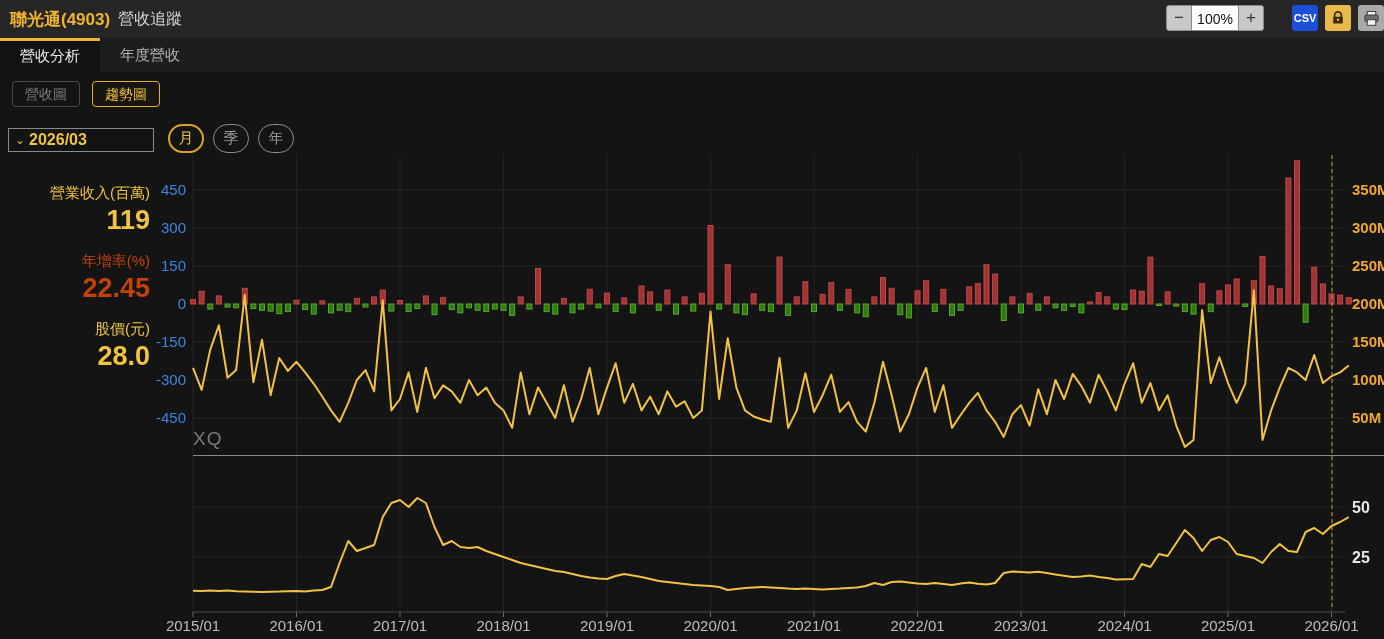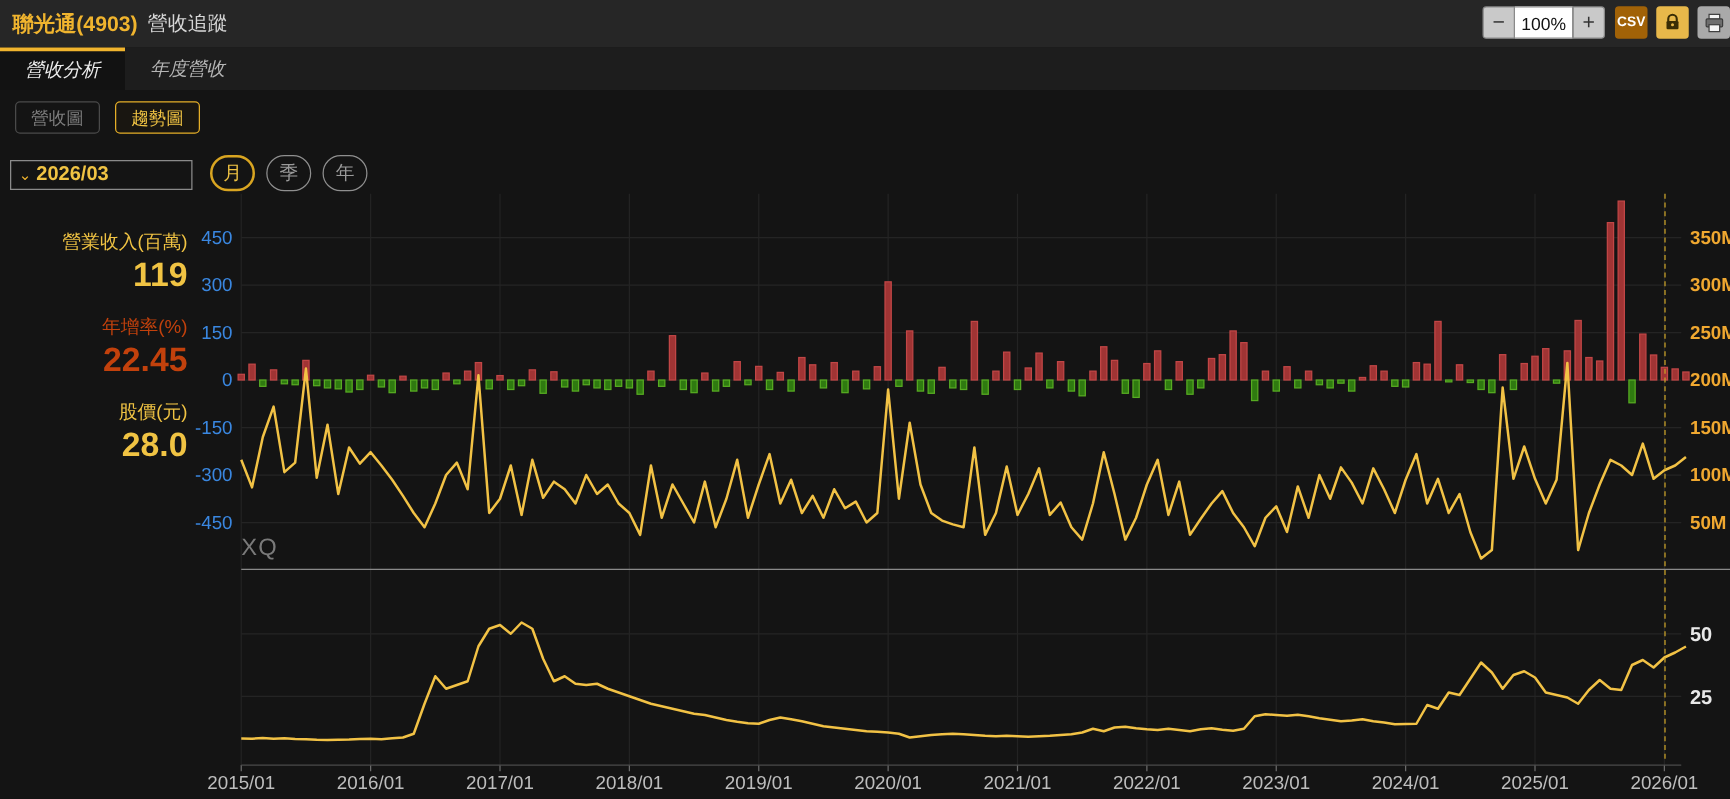--- a/index.html
+++ b/index.html
@@ -13,27 +13,27 @@
   .win-controls{position:absolute;right:0;top:5px;display:flex;align-items:center;gap:0;}
   .zoom-group{display:flex;align-items:center;margin-right:8px;}
   .zbtn{width:26px;height:26px;background:#c9c9c9;border:1px solid #8a8a8a;color:#333;
         font-size:17px;line-height:24px;text-align:center;cursor:pointer;box-sizing:border-box;}
   .zbtn.minus{border-radius:3px 0 0 3px;}
   .zbtn.plus{border-radius:0 3px 3px 0;}
   .zlevel{width:46px;height:26px;background:#ffffff;border-top:1px solid #8a8a8a;border-bottom:1px solid #8a8a8a;
           color:#111;font-size:14px;line-height:26px;text-align:center;box-sizing:border-box;}
   .sqbtn{width:26px;height:26px;border-radius:3px;margin-right:7px;display:flex;align-items:center;
          justify-content:center;cursor:pointer;box-sizing:border-box;}
-  .csv{background:#a16207;color:#fff;font-size:11px;font-weight:bold;letter-spacing:0;}
+  .csv{background:#1d4ed8;color:#fff;font-size:11px;font-weight:bold;letter-spacing:0;margin-left:20px;}
   .lock{background:#e8b84a;}
   .print{background:#a9a9a9;margin-right:0;}
   
   .tabbar{position:absolute;left:0;top:38px;width:1384px;height:34px;background:#1d1d1d;display:flex;}
   .tab{height:34px;padding:12px 20px;display:flex;align-items:center;font-size:15px;color:#b5b5b5;
-       cursor:pointer;box-sizing:border-box;font-style:italic;}
+       cursor:pointer;box-sizing:border-box;}
   .tab.active{background:#121212;color:#ededed;border-top:3px solid #f0b42e;}
   
   .viewbar{position:absolute;left:0;top:72px;width:1384px;height:44px;background:#141414;
            display:flex;align-items:center;}
   .vbtn{height:26px;padding:0 12px;margin-left:12px;border-radius:4px;font-size:14px;line-height:24px;
         box-sizing:border-box;cursor:pointer;text-align:center;}
   .vbtn.dim{border:1px solid #4a4a4a;color:#7d7d7d;}
   .vbtn.on{border:1px solid #e5ae28;color:#f0c343;background:#191611;padding-left:12px;}
   
   .period-box{position:absolute;left:8px;top:128px;width:146px;height:24px;border:1px solid #8a8a8a;

